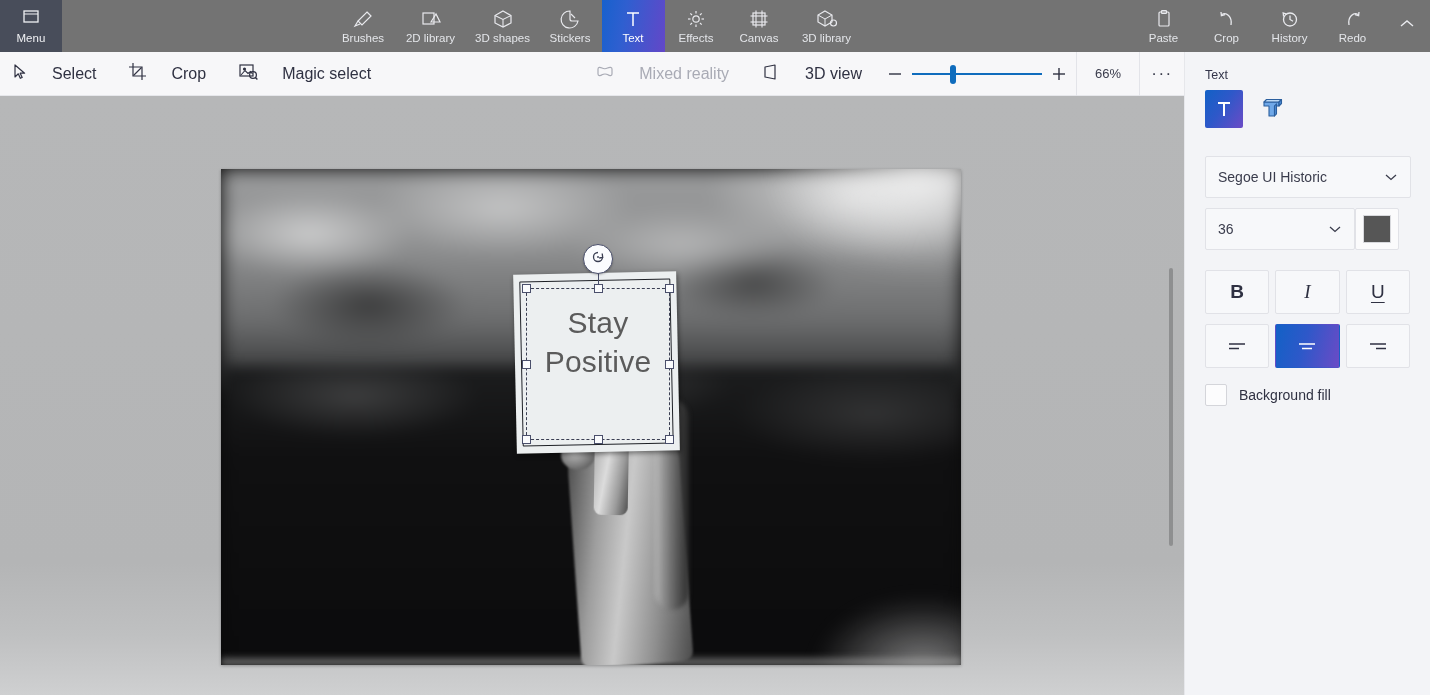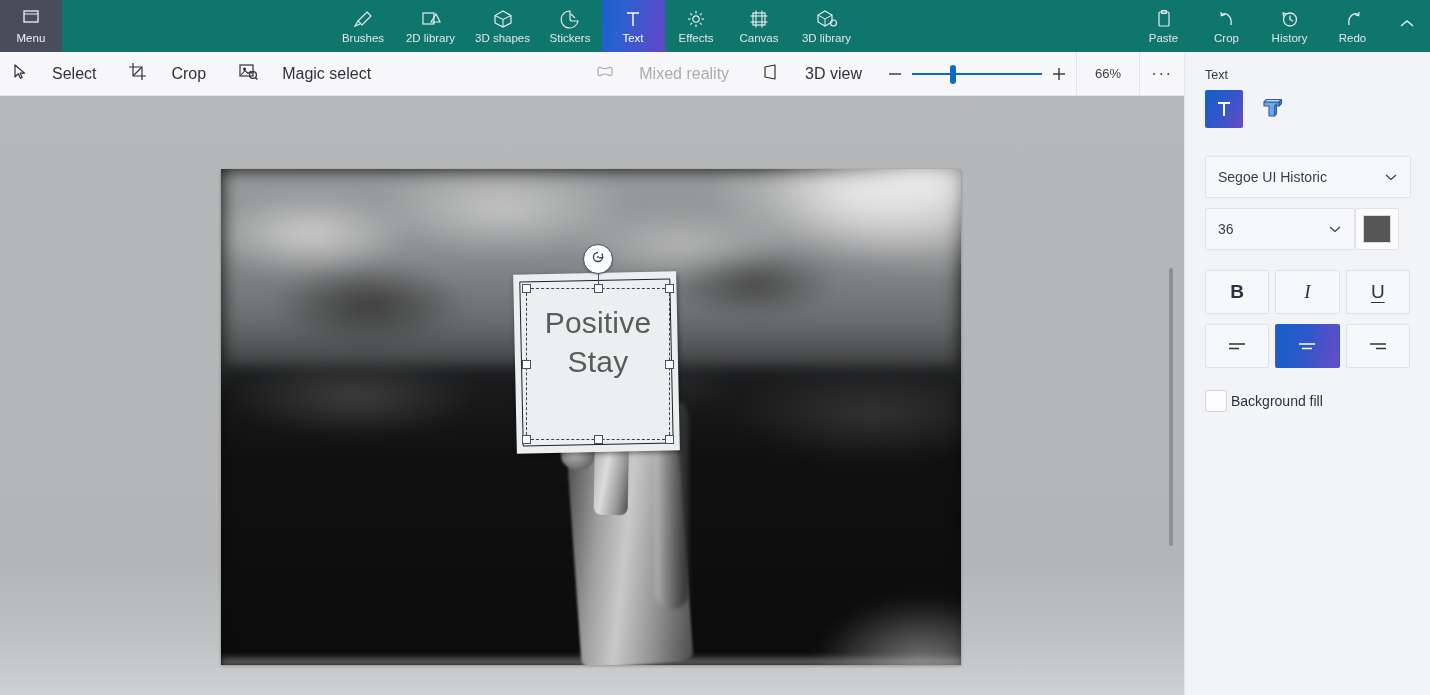--- a/index.html
+++ b/index.html
@@ -7,21 +7,21 @@
     width: 1430px; height: 695px;
     overflow: hidden;
     font-family: "Liberation Sans", sans-serif;
     background: #f3f4f7;
   }
   .app { position: relative; width: 1430px; height: 695px; }
 
   
   .ribbon {
     position: absolute; left: 0; top: 0; width: 1430px; height: 52px;
-    background: #0f766e;
+    background: #737373;
     display: flex; align-items: stretch;
   }
   .menu-btn {
     width: 62px; background: #484d5a;
     display: flex; flex-direction: column; align-items: center; justify-content: center;
     gap: 3px; cursor: pointer;
   }
   .menu-btn .lbl { color: #f0f1f4; font-size: 11.5px; letter-spacing: .1px; }
   .ribbon-center {
     flex: 1; display: flex; align-items: stretch; justify-content: center;
@@ -266,21 +266,21 @@
     display: flex; align-items: center; justify-content: center; cursor: pointer;
     color: #2f3142; font-size: 19px;
   }
   .fbtn.b { font-weight: 700; }
   .fbtn.i { font-style: italic; font-family: "Liberation Serif", serif; }
   .fbtn.u { text-decoration: underline; text-underline-offset: 4px; }
   .fbtn.sel {
     background: linear-gradient(105deg, #1261c6 0%, #2e58c9 45%, #6b4bc6 100%);
     border-color: transparent; color: #fff;
   }
-  .chk-row { display: flex; align-items: center; gap: 4px; margin-top: 22px; cursor: pointer; }
+  .chk-row { display: flex; align-items: center; gap: 12px; margin-top: 16px; cursor: pointer; }
   .chk {
     width: 22px; height: 22px; background: #fcfcfd;
     border: 1px solid #d4d5da; border-radius: 2px;
   }
   .chk-lbl { font-size: 14px; color: #2f3142; }
 </style>
 </head>
 <body>
 
 <div class="app">
@@ -536,22 +536,22 @@
         <div class="palm"></div>
         <div class="edge"></div>
         <div class="knuckle"></div>
         <div class="index"></div>
       </div>
 
       <div class="note"></div>
 
       <div class="selbox">
         <div class="note-text">
+          <div>Stay</div>
           <div>Positive</div>
-          <div>Stay</div>
         </div>
         <div class="rot-stem"></div>
         <div class="rot-handle">
           <span>
             <svg width="18" height="18" viewBox="0 0 18 18">
                 <path d="M13.5 9 A4.5 4.5 0 1 1 9 4.5" fill="none" stroke="#3a3e52" stroke-width="1.3"></path>
                 <path d="M13.2 5.5 L13.7 9.4 L10.2 10" fill="none" stroke="#3a3e52" stroke-width="1.3"></path>
                 <circle cx="9" cy="9" r="0.9" fill="#3a3e52"></circle>
               </svg>
           </span>

